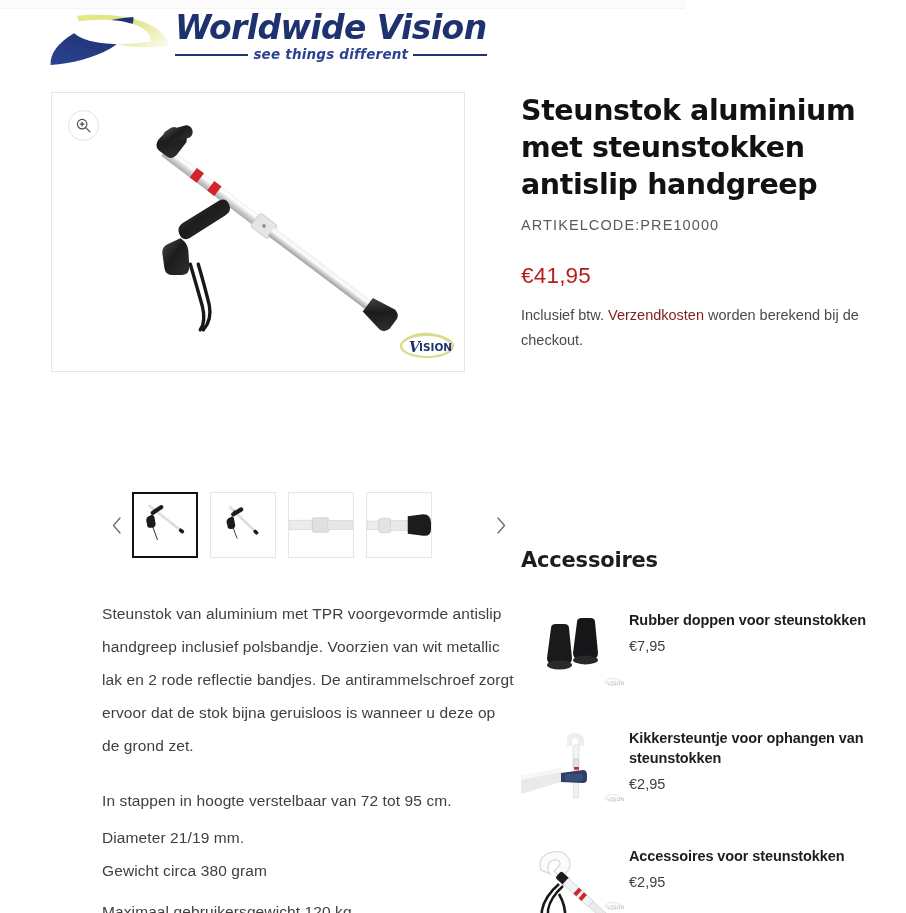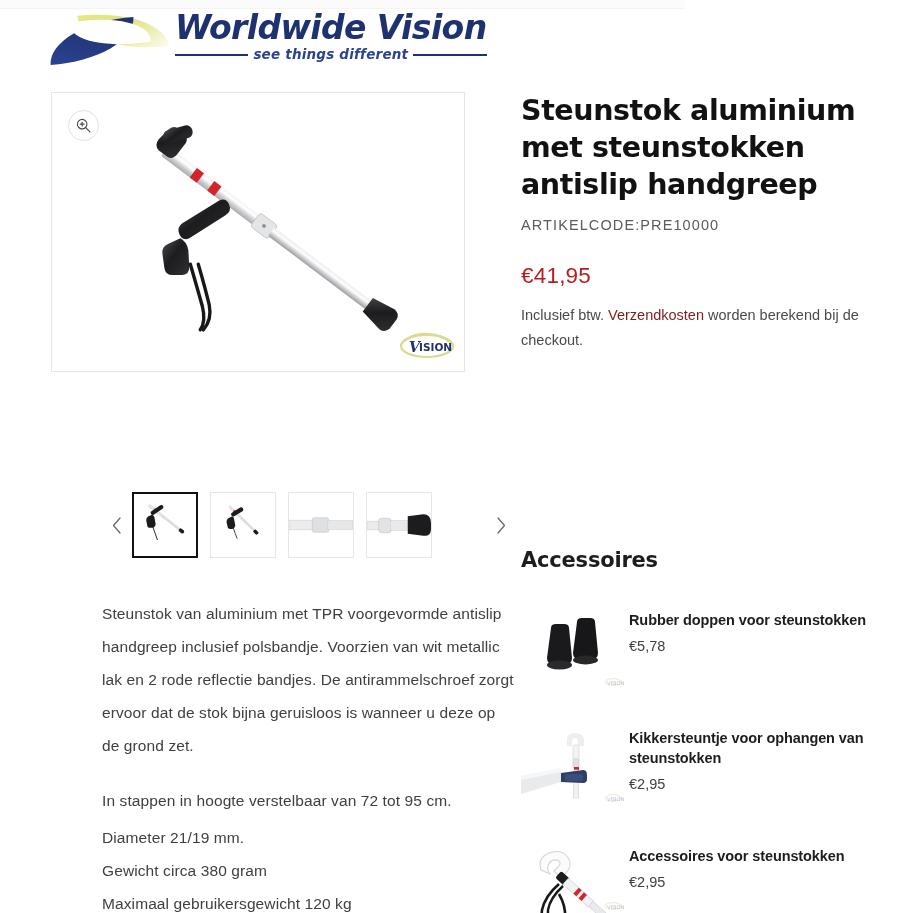--- a/index.html
+++ b/index.html
@@ -354,21 +354,21 @@
         <svg width="12" height="19" viewBox="0 0 12 19" fill="none" stroke="#6b6b6e" stroke-width="1.3" stroke-linecap="round" stroke-linejoin="round">
           <polyline points="3,2 9.5,9.5 3,17"></polyline>
         </svg>
       </button>
     </div>
 
     <div class="desc-col">
       <p>Steunstok van aluminium met TPR voorgevormde antislip handgreep inclusief polsbandje. Voorzien van wit metallic lak en 2 rode reflectie bandjes. De antirammelschroef zorgt ervoor dat de stok bijna geruisloos is wanneer u deze op de grond zet.</p>
       <p class="tight" style="margin-bottom:4px">In stappen in hoogte verstelbaar van 72 tot 95 cm.</p>
       <p class="tight" style="margin-bottom:0">Diameter 21/19 mm.</p>
-      <p class="tight" style="margin-bottom:0">Gewicht circa 380 gram</p>
+      <p class="tight" style="margin-bottom:8px">Gewicht circa 380 gram</p>
       <p class="tight" style="margin-bottom:0">Maximaal gebruikersgewicht 120 kg</p>
     </div>
   </div>
 
   <div class="info-col">
     <h1 class="product-title">Steunstok aluminium met steunstokken antislip handgreep</h1>
     <p class="sku">ARTIKELCODE:PRE10000</p>
     <p class="price">€41,95</p>
     <p class="tax-note">
       <span>Inclusief btw.</span>
@@ -388,21 +388,21 @@
           <path d="M56 16 Q56 12 61 12 L69 12 Q74 12 74 16 L77 47 Q77 53 70 54 L59 54 Q52 53 52 47 Z" fill="#17171a"></path>
           <ellipse cx="64.5" cy="54" rx="12.5" ry="4.4" fill="#28282b"></ellipse>
           <g class="acc-wm" opacity=".4">
             <ellipse cx="92" cy="76" rx="8" ry="3.4" fill="none" stroke="#cfd189" stroke-width="1"></ellipse>
             <text x="86" y="79" font-family="DejaVu Sans, sans-serif" font-size="5" fill="#5a668f">VISION</text>
           </g>
         </svg>
       </span>
       <span class="acc-text">
         <span class="acc-name">Rubber doppen voor steunstokken</span>
-        <span class="acc-price" style="display:block">€5,78</span>
+        <span class="acc-price" style="display:block">€7,95</span>
       </span>
     </a>
 
     <a class="acc-item">
       <span class="acc-thumb">
         <svg viewBox="0 0 104 86" width="104" height="86">
           <path d="M0 52 L40 44 L40 58 L0 70 Z" fill="#e9eaec"></path>
           <path d="M0 52 L40 44 L40 48 L0 56 Z" fill="#f6f7f8"></path>
           <path d="M46 16 Q46 9 54 9 Q63 9 63 17 L63 22 L57 22 L57 18 Q57 14 54 14 Q51 14 51 18 L51 22 L46 22 Z" fill="#eceef0"></path>
           <rect x="52" y="21" width="6" height="15" rx="1.5" fill="#f2f3f4" stroke="#d6d7da" stroke-width="0.7"></rect>

